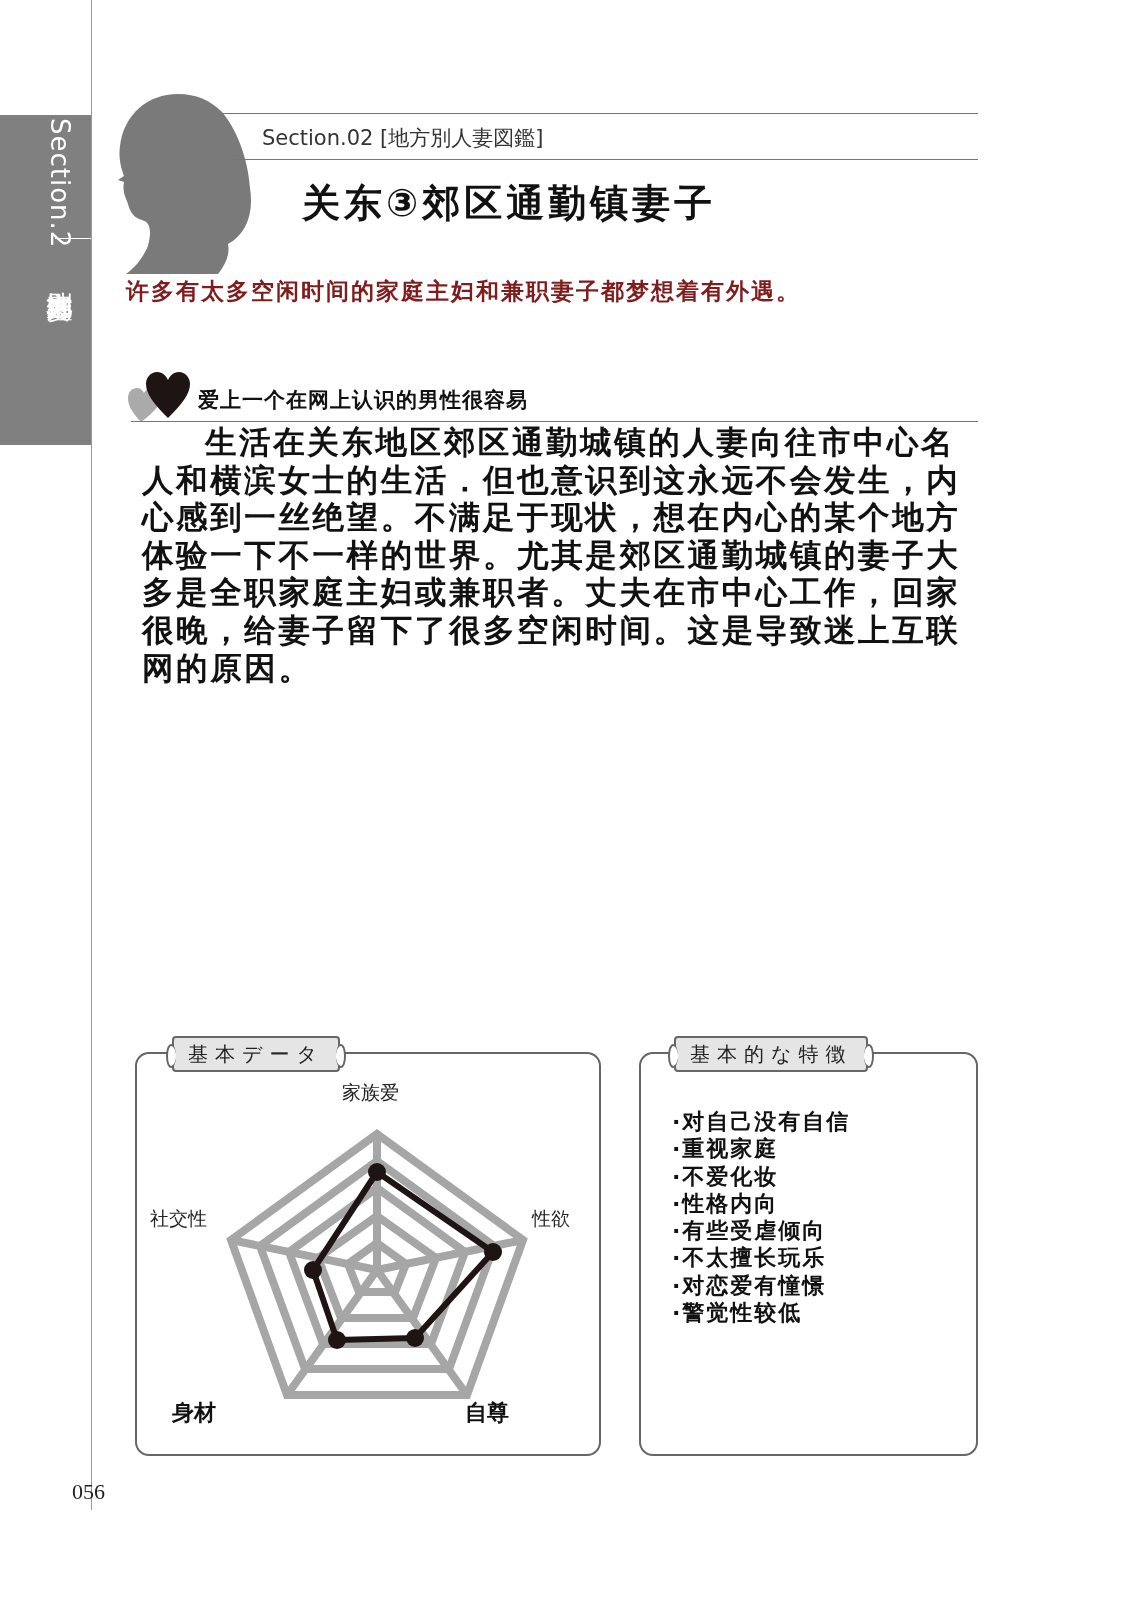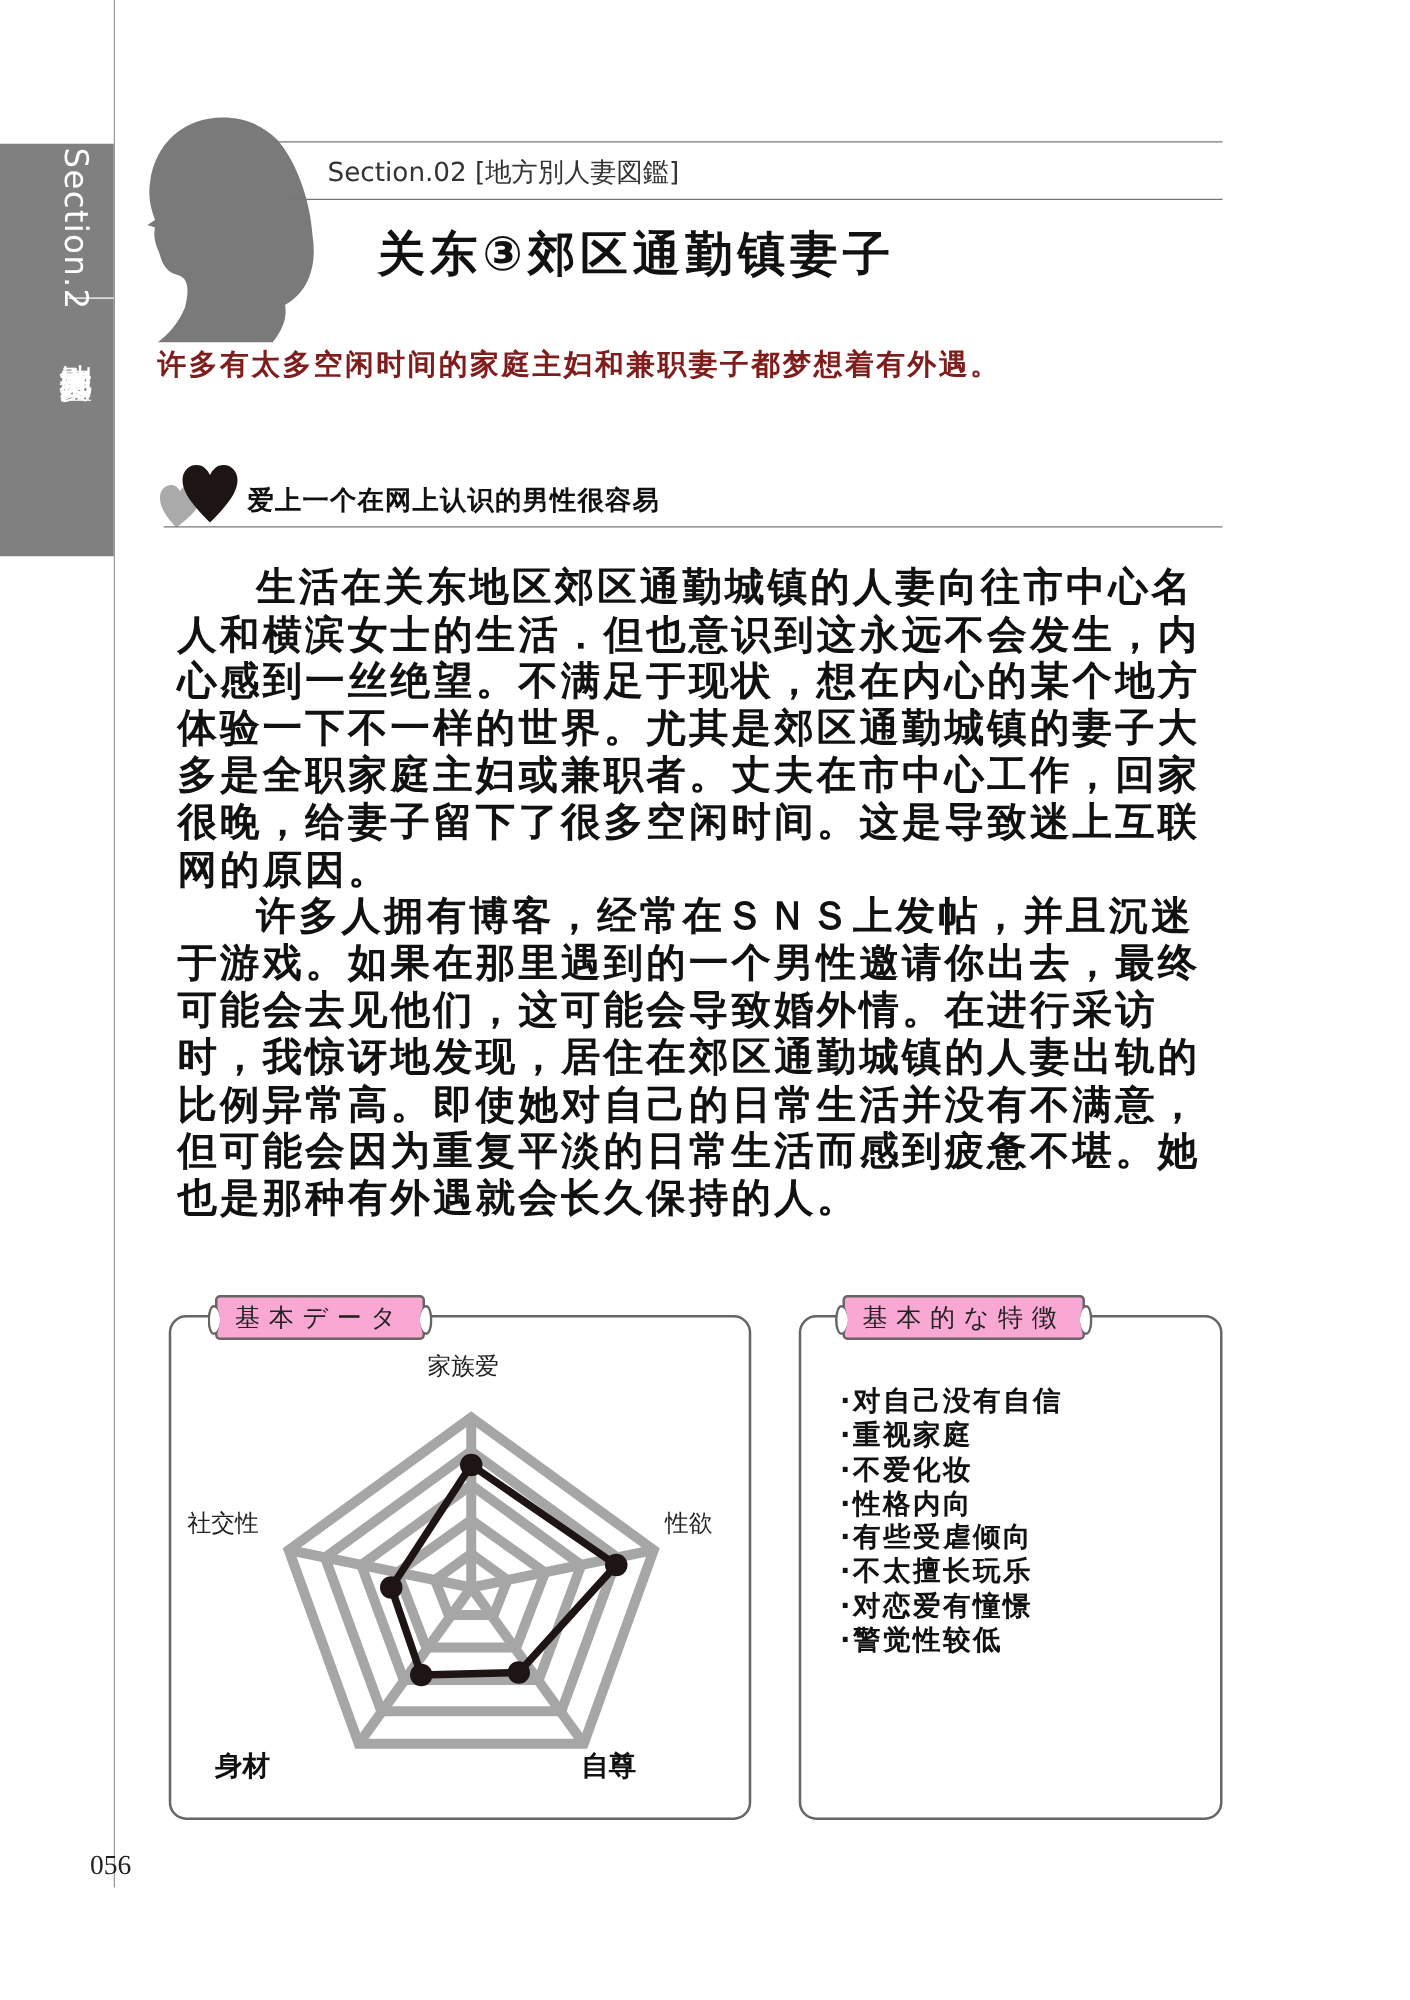--- a/index.html
+++ b/index.html
@@ -8,24 +8,24 @@
   .vline{position:absolute;left:91px;top:0;width:1px;height:1510px;background:#999;}
   .side-tab{position:absolute;left:0;top:115px;width:91px;height:330px;background:#808080;}
   .side-text{position:absolute;left:30px;top:118px;width:60px;color:#fff;writing-mode:vertical-rl;font-family:"DejaVu Sans",sans-serif;font-size:26px;letter-spacing:1px;line-height:60px;}
   .side-text .sep{display:inline-block;height:22px;}
   .side-divider{position:absolute;left:55px;top:238px;width:36px;height:1px;background:#fff;}
   .rule{position:absolute;height:1px;background:#777;}
   .section-label{position:absolute;left:262px;top:124px;font-family:"DejaVu Sans",sans-serif;font-size:21px;color:#333;}
   .title{position:absolute;left:262px;top:178px;font-family:"DejaVu Sans",sans-serif;font-weight:bold;font-size:38px;letter-spacing:4px;color:#111;margin-left:40px;}
   .lead{position:absolute;left:126px;top:276px;font-size:23px;font-weight:bold;letter-spacing:2px;color:#7f1d1d;}
   .subhead{position:absolute;left:198px;top:386px;font-size:21px;font-weight:bold;color:#111;letter-spacing:1px;}
-  .body-text{position:absolute;left:142px;top:452px;width:830px;font-size:31.5px;font-weight:bold;line-height:37.6px;letter-spacing:2.6px;color:#111;}
+  .body-text{position:absolute;left:142px;top:424px;width:830px;font-size:31.5px;font-weight:bold;line-height:37.6px;letter-spacing:2.6px;color:#111;}
   .body-text p{margin:0;text-indent:2em;}
   .box{position:absolute;border:2.5px solid #666;border-radius:14px;background:#fff;}
-  .box-tab{position:absolute;height:32px;border:2.5px solid #666;background:#f9a8d4;font-size:20px;letter-spacing:7px;padding:0 14px;line-height:32px;color:#222;border-radius:4px;}
+  .box-tab{position:absolute;height:32px;border:2.5px solid #666;background:#e5e5e5;font-size:20px;letter-spacing:7px;padding:0 14px;line-height:32px;color:#222;border-radius:4px;}
   .box-tab:before,.box-tab:after{content:"";position:absolute;top:6px;width:8px;height:20px;border:2.5px solid #666;background:#fff;border-radius:50%;}
   .box-tab:before{left:-8px;border-right:none;}
   .box-tab:after{right:-8px;border-left:none;}
   .traits{position:absolute;left:672px;top:1108px;font-size:22px;font-weight:bold;line-height:27.3px;letter-spacing:2px;list-style:none;padding:0;margin:0;}
   .traits li:before{content:"·";}
   .axis-label{position:absolute;font-size:19px;color:#222;}
   .axis-label.bold{font-weight:bold;font-size:22px;color:#111;}
   .page-num{position:absolute;left:72px;top:1479px;font-family:"Liberation Serif",serif;font-size:22px;color:#222;}
 </style>
 </head>
@@ -51,21 +51,20 @@
 
 <svg class="abs" style="left:128px;top:372px" width="64" height="52" viewBox="0 0 64 52">
   <path d="M13 50 C4 40 0 34 0 26 C0 20 4 16 9 16 C13 16 15 19 16 21 C17 19 20 16 24 16 C29 16 32 20 32 26 C32 34 26 40 13 50 Z" fill="#aaa"></path>
   <path d="M40 46 C26 32 18 22 18 12 C18 5 23 0 29 0 C35 0 38 4 40 8 C42 4 45 0 51 0 C57 0 62 5 62 12 C62 22 54 32 40 46 Z" fill="#1e1414"></path>
 </svg>
 <div class="subhead">爱上一个在网上认识的男性很容易</div>
 <div class="rule" style="left:131px;top:421px;width:847px;"></div>
 
 <div class="body-text">
   <p>生活在关东地区郊区通勤城镇的人妻向往市中心名人和横滨女士的生活．但也意识到这永远不会发生，内心感到一丝绝望。不满足于现状，想在内心的某个地方体验一下不一样的世界。尤其是郊区通勤城镇的妻子大多是全职家庭主妇或兼职者。丈夫在市中心工作，回家很晚，给妻子留下了很多空闲时间。这是导致迷上互联网的原因。</p>
-  <p>许多人拥有博客，经常在ＳＮＳ上发帖，并且沉迷于游戏。如果在那里遇到的一个男性邀请你出去，最终可能会去见他们，这可能会导致婚外情。在进行采访时，我惊讶地发现，居住在郊区通勤城镇的人妻出轨的比例异常高。即使她对自己的日常生活并没有不满意，但可能会因为重复平淡的日常生活而感到疲惫不堪。她也是那种有外遇就会长久保持的人。</p>
 </div>
 
 <div class="box" style="left:135px;top:1052px;width:462px;height:400px;"></div>
 <div class="box-tab" style="left:172px;top:1036px;">基本データ</div>
 
 <svg class="abs" style="left:135px;top:1052px" width="466" height="404" viewBox="135 1052 466 404">
   <g fill="none" stroke="#a6a6a6" stroke-width="8" stroke-linejoin="miter">
     <polygon points="377,1134 523,1240 467,1395 287,1395 231,1240"></polygon>
     <polygon points="377,1161 494,1246 449,1369 305,1369 260,1246"></polygon>
     <polygon points="377,1188 465,1252 431,1344 323,1344 289,1252"></polygon>

